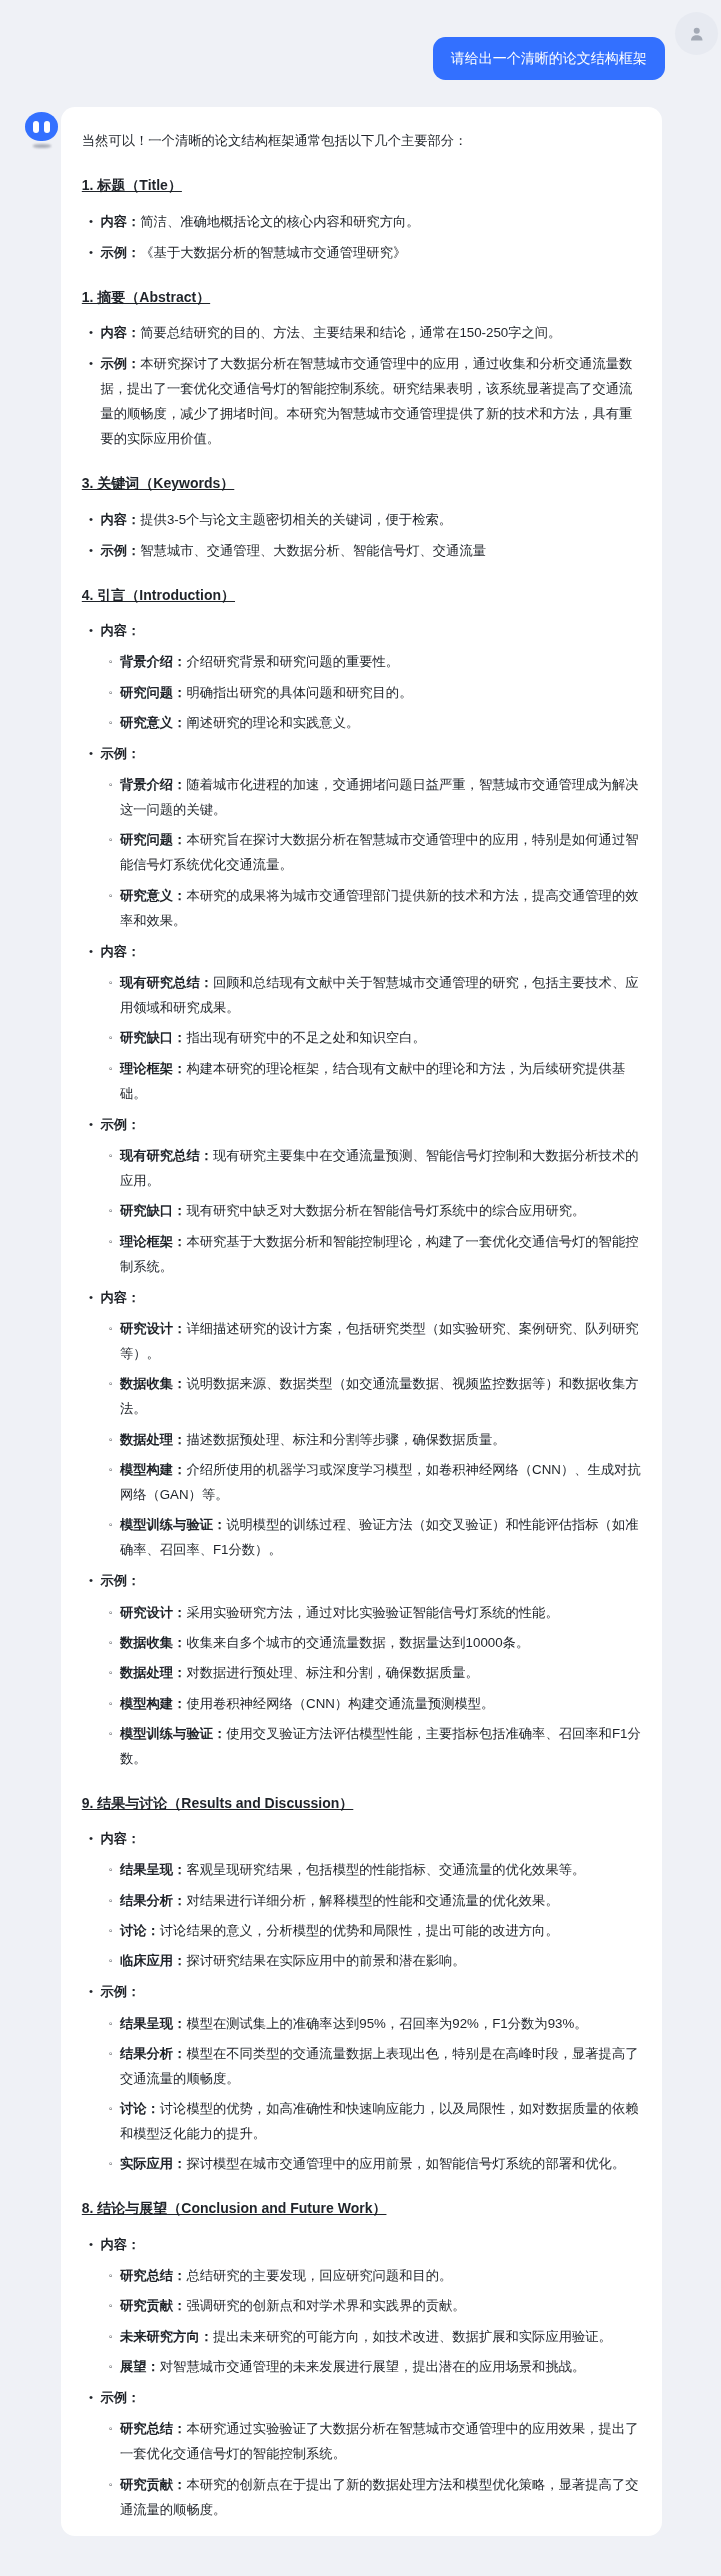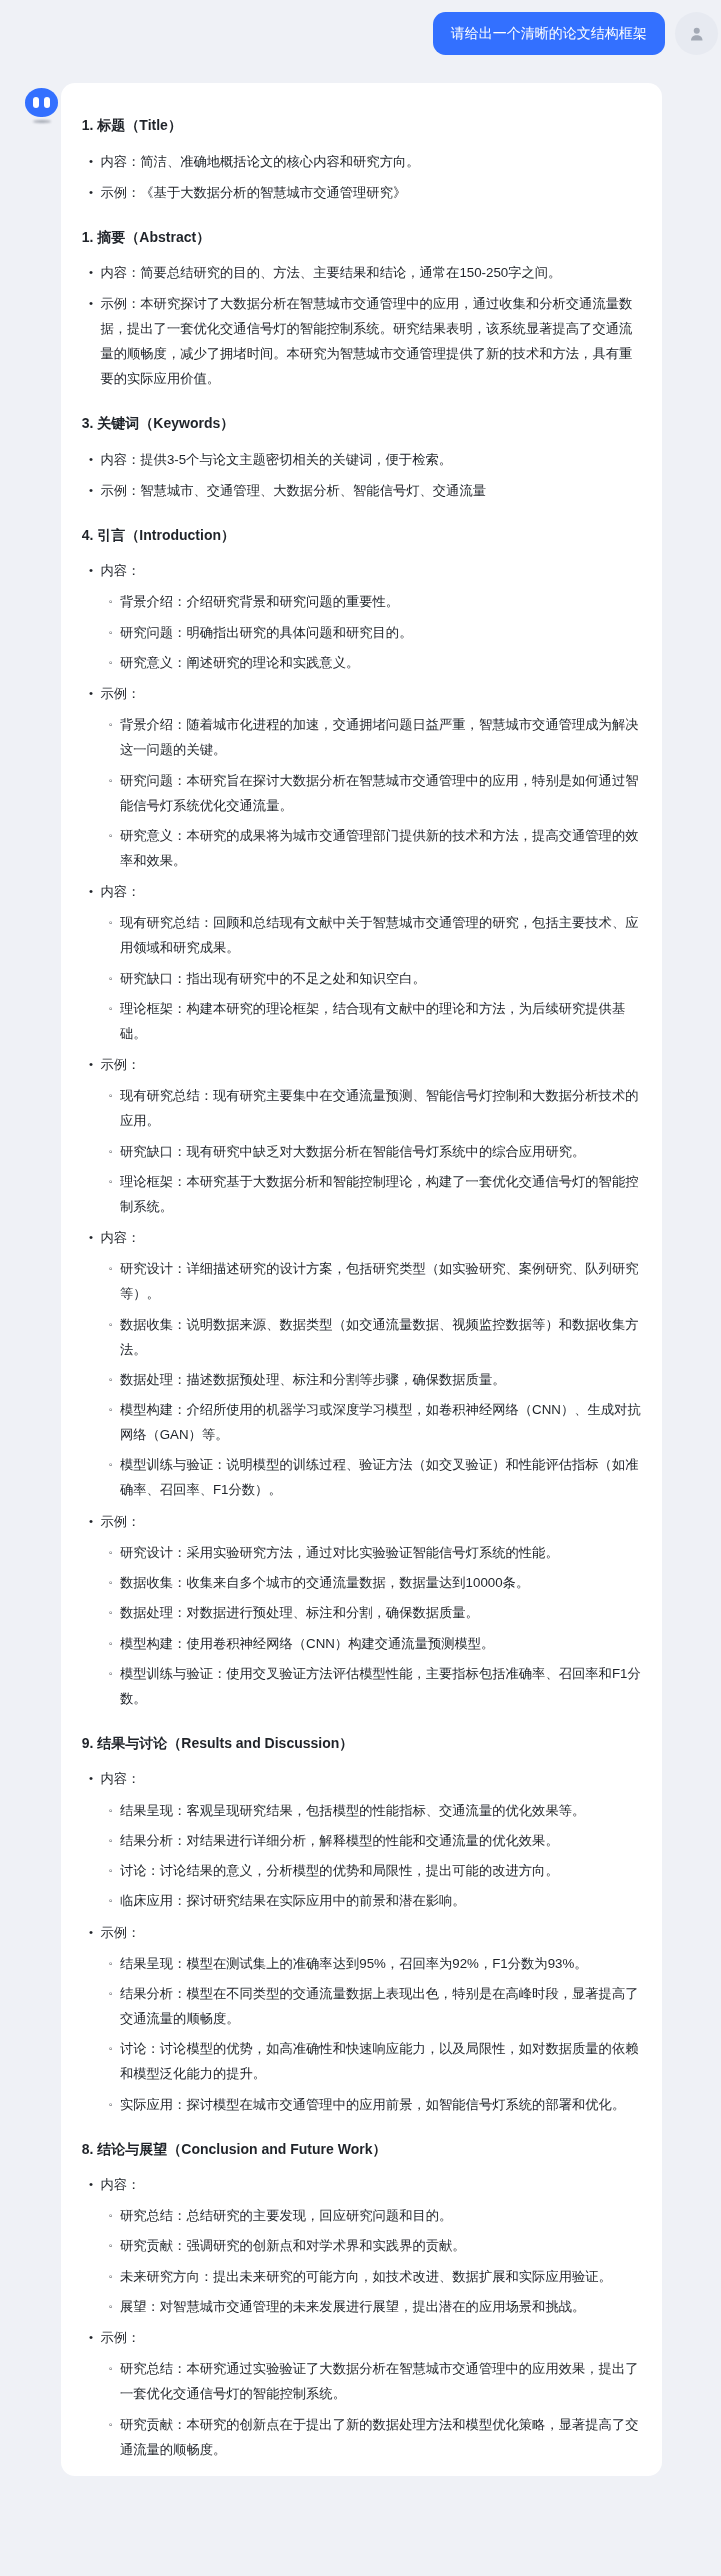--- a/index.html
+++ b/index.html
@@ -9,21 +9,21 @@
     background:#EFF1F6;
     font-family:"Liberation Sans","DejaVu Sans",sans-serif;
     color:#1F2329;
   }
   .page { width:721px; min-height:2576px; position:relative; padding-top:12.4px; }
 
   
   .user-row { display:flex; justify-content:flex-end; align-items:flex-start; padding-right:2.7px; gap:10.6px; }
   .user-bubble {
     background:#3370FF; color:#fff; font-size:14px; line-height:21px;
-    padding:10.6px 18px; border-radius:12.4px; max-width:497px;
+    padding:10.6px 18px; border-radius:12.4px; max-width:497px;margin-top:25px;
   }
   .user-avatar {
     width:43px; height:43px; border-radius:50%; background:#E7EAF1;
     display:flex; align-items:center; justify-content:center; flex:none;
   }
 
   
   .assistant-row { display:flex; align-items:flex-start; margin-top:27.5px; padding-left:25px; }
   .logo-wrap { width:34px; flex:none; margin-right:1.8px; padding-top:5.3px; }
   .logo {
@@ -31,26 +31,26 @@
     display:flex; align-items:center; justify-content:center; gap:5.3px;
   }
   .logo .eye { width:6.2px; height:11.5px; background:#fff; border-radius:3.5px; }
   .logo-shadow { width:18px; height:3.5px; background:rgba(40,50,70,.35); border-radius:50%; margin:2.7px auto 0; filter:blur(0.9px); }
 
   .card {
     width:601px; background:#fff; border-radius:14px;
     padding:10.6px 21px 9px 21px;
   }
   .intro { font-size:13.3px; line-height:25px; padding-top:10.6px; }
-  .sec-heading { font-size:14px; font-weight:700; margin:24px 0 13.3px; }
+  .sec-heading { font-size:14px; font-weight:700; margin:24px 0 13.3px;text-decoration:underline; }
   .li1 { display:flex; margin:6.2px 0; }
   .m1 { width:18.6px; flex:none; text-align:center; font-size:11.5px; line-height:25px; }
   .m2 { width:18.6px; flex:none; text-align:center; font-size:10.6px; line-height:25px; }
   .li-body { flex:1; font-size:13.3px; line-height:25px; }
-  .li-body b { font-weight:400; }
+  .li-body b { font-weight:700; }
   .lvl2 { margin-left:19.5px; }
   .li2 { display:flex; margin:5.3px 0; }
 </style>
 </head>
 <body>
 
 <div class="page">
 
   <div class="user-row">
     <div class="user-bubble">请给出一个清晰的论文结构框架</div>
@@ -65,20 +65,21 @@
   <div class="assistant-row">
     <div class="logo-wrap">
       <div class="logo">
         <span class="eye"></span>
         <span class="eye"></span>
       </div>
       <div class="logo-shadow"></div>
     </div>
 
     <div class="card">
+      <div class="intro">当然可以！一个清晰的论文结构框架通常包括以下几个主要部分：</div>
 
       <div id="sections">
           <div class="sec-heading">1. 标题（Title）</div>
           <div class="li1">
             <span class="m1">•</span>
             <div class="li-body"><b>内容：</b>简洁、准确地概括论文的核心内容和研究方向。</div>
           </div>
           <div class="li1">
             <span class="m1">•</span>
             <div class="li-body"><b>示例：</b>《基于大数据分析的智慧城市交通管理研究》</div>

